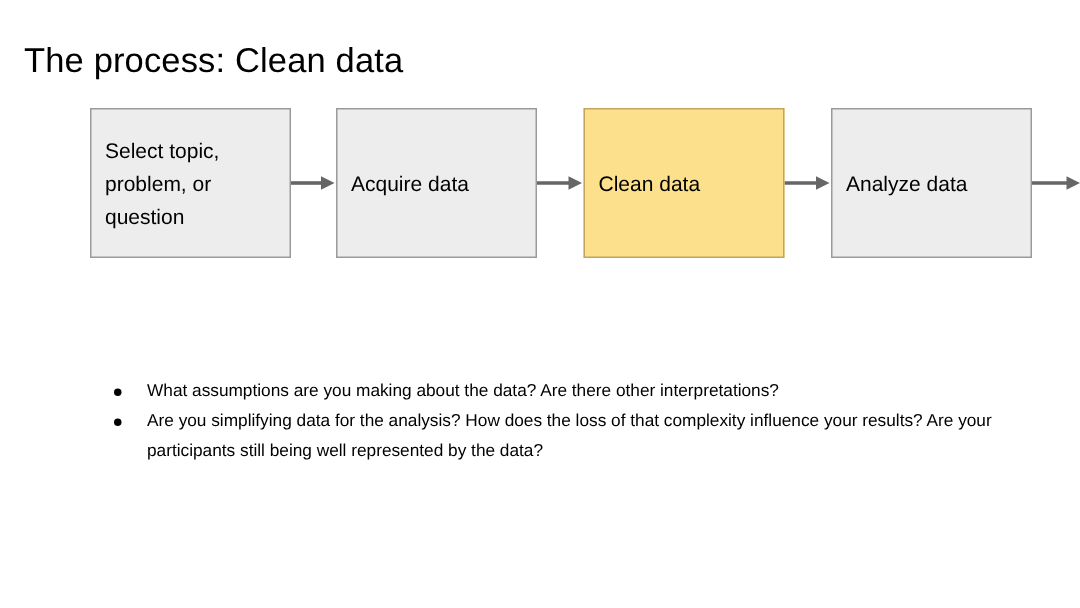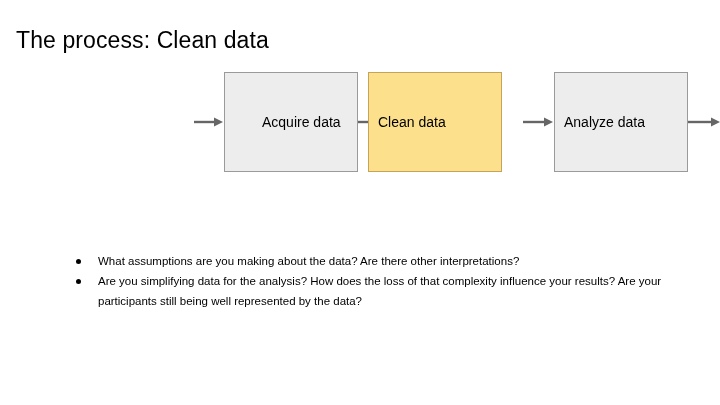--- a/index.html
+++ b/index.html
@@ -69,22 +69,22 @@
   }
   .flow-box.multiline .box-label {
     white-space: pre-line;
   }
   .flow-box.highlight {
     background: #fce08c;
     border: 1px solid #c5a35a;
   }
 
   #box-select   { left: 60px;  }
-  #box-acquire  { left: 224px; padding-left: 28px; }
-  #box-clean    { left: 368px; }
+  #box-acquire  { left: 224px; }
+  #box-clean    { left: 389px; }
   #box-analyze  { left: 554px; }
 
   
   .arrow {
     position: absolute;
     top: 44px;
     height: 12px;
     display: block;
   }
   .arrow svg { display: block; }
@@ -126,20 +126,25 @@
 </style>
 </head>
 <body>
 
 <div id="slide">
 
   <div id="slide-title">The process: Clean data</div>
 
   <div id="flow">
 
+    <div class="flow-box multiline" id="box-select">
+      <span class="box-label">Select topic,
+problem, or
+question</span>
+    </div>
 
     <span class="arrow" id="arrow-1">
       <svg width="30" height="12" viewBox="0 0 30 12">
         <line x1="0" y1="6" x2="21" y2="6" stroke="#666666" stroke-width="2.4"></line>
         <polygon points="20,1.5 29,6 20,10.5" fill="#666666"></polygon>
       </svg>
     </span>
 
     <div class="flow-box" id="box-acquire">
       <span class="box-label">Acquire data</span>

